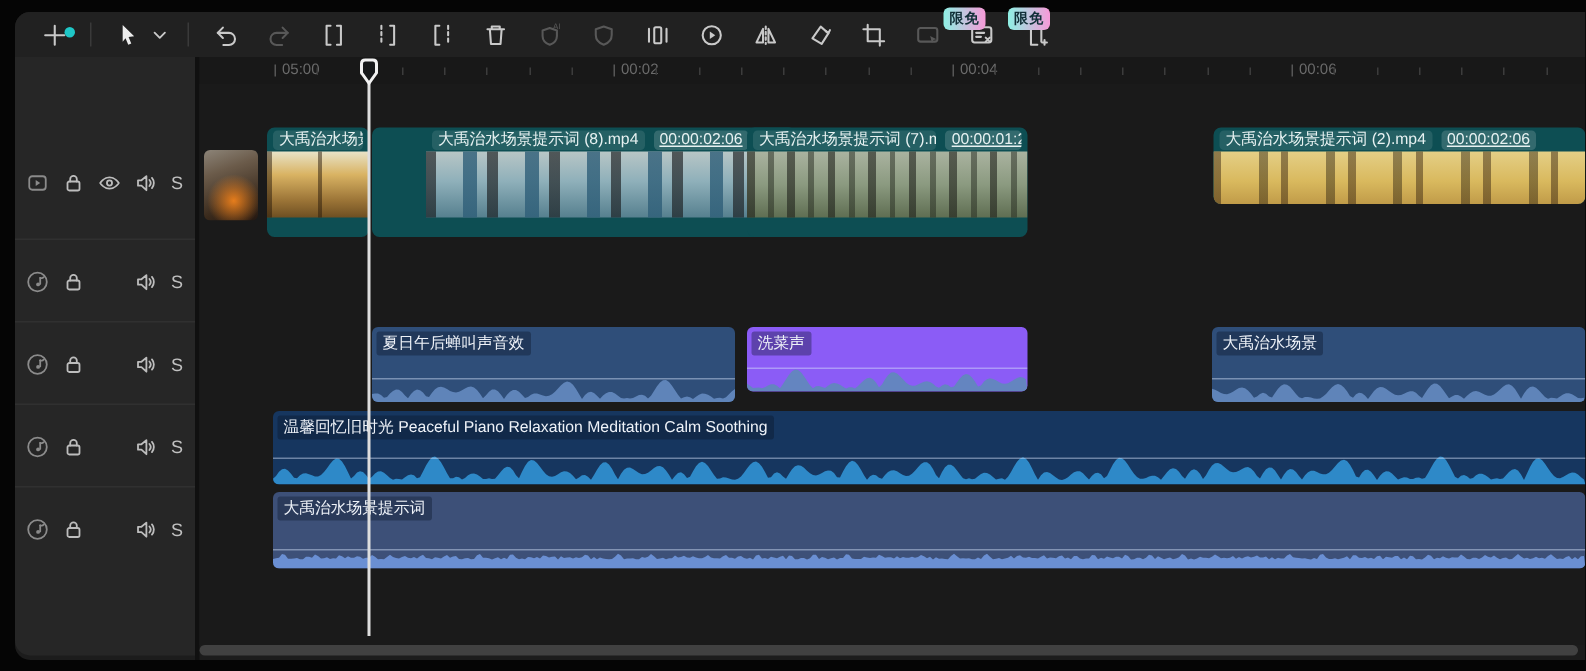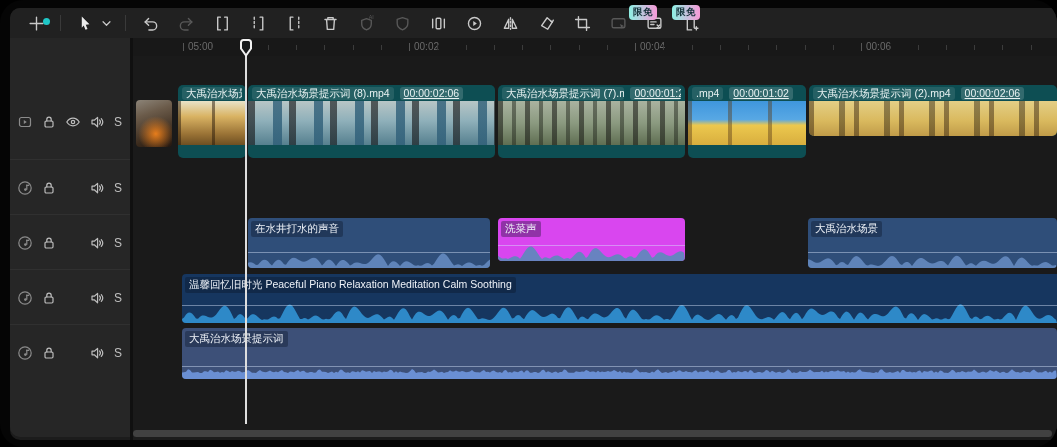--- a/index.html
+++ b/index.html
@@ -1,17 +1,17 @@
 <!DOCTYPE html>
 <html><head>
 <meta charset="utf-8">
 <style>
   html,body{margin:0;padding:0;background:#000;}
   .stage{position:relative;width:1057px;height:447px;background:#050505;overflow:hidden;
-         font-family:"Liberation Sans","DejaVu Sans",sans-serif;border-radius:23px;-webkit-font-smoothing:antialiased;}
+         font-family:"Liberation Sans","DejaVu Sans",sans-serif;-webkit-font-smoothing:antialiased;}
   .panel{position:absolute;left:10px;top:8px;right:0;bottom:7px;background:#1c1c1c;
          border-top-left-radius:10px;border-bottom-left-radius:10px;}
   
   .toolbar{position:absolute;left:10px;top:8px;right:0;height:30px;background:#212121;
            border-top-left-radius:10px;display:flex;align-items:center;padding-left:8px;}
   .tb-btn{width:24px;height:24px;margin:0 6px;display:flex;align-items:center;justify-content:center;
           color:#c9c9c9;position:relative;border-radius:4px;}
   .tb-btn.narrow{width:14px;margin-left:-4px;}
   .tb-btn.dim{color:#585858;}
   .tb-btn svg{stroke:currentColor;fill:none;stroke-width:1.3;stroke-linecap:round;stroke-linejoin:round;}
@@ -398,56 +398,49 @@
   </svg>
 
   <div class="scrollbar" style="left:133px;width:919px;top:430px;"></div>
 <div class="cover" style="left: 136px; top: 100px; width: 36px; height: 47px;"></div>
     <div class="vclip" style="left: 178px; top: 85px; width: 68px; height: 73px;">
       <div class="vlabel">
         <span class="chip">大禹治水场景</span>
       </div>
       <div class="vthumb th-well"></div>
     </div>
-    <div class="vclip" style="left: 248px; top: 85px; width: 247px; height: 73px;">
+    <div class="vclip" style="left: 248px; top: 85px; width: 247px; height: 73px; padding-left: 36px;">
       <div class="vlabel">
         <span class="chip">大禹治水场景提示词 (8).mp4</span>
         <span class="chip time">00:00:02:06</span>
       </div>
       <div class="vthumb th-pour"></div>
     </div>
     <div class="vclip" style="left: 498px; top: 85px; width: 187px; height: 73px;">
       <div class="vlabel">
         <span class="chip">大禹治水场景提示词 (7).mp4</span>
         <span class="chip time">00:00:01:2</span>
       </div>
       <div class="vthumb th-crowd"></div>
-    </div>
-    <div class="vclip" style="left: 688px; top: 85px; width: 118px; height: 73px;">
-      <div class="vlabel">
-        <span class="chip">.mp4</span>
-        <span class="chip time">00:00:01:02</span>
-      </div>
-      <div class="vthumb th-sky"></div>
     </div>
     <div class="vclip" style="left: 809px; top: 85px; width: 248px; height: 51px;">
       <div class="vlabel">
         <span class="chip">大禹治水场景提示词 (2).mp4</span>
         <span class="chip time">00:00:02:06</span>
       </div>
       <div class="vthumb th-field"></div>
     </div>
     <div class="aclip" style="left: 248px; top: 218px; width: 242px; height: 50px; background: rgb(47, 78, 121);">
       <svg width="242" height="50">
         <path d="M0 50 L0 44.7 L2 44.3 L4 44.4 L6 45.4 L8 47.1 L10 46.7 L12 44.4 L14 42.6 L16 41.7 L18 41.9 L20 43.3 L22 45.7 L24 47.5 L26 44.7 L28 42.7 L30 41.7 L32 42.1 L34 43.7 L36 46.2 L38 46.7 L40 43.8 L42 41.5 L44 40.1 L46 39.8 L48 40.3 L50 41.4 L52 42.6 L54 43.4 L56 43.7 L58 43.2 L60 42.2 L62 41.0 L64 40.0 L66 39.7 L68 40.3 L70 42.0 L72 44.5 L74 47.5 L76 45.5 L78 43.1 L80 41.7 L82 41.7 L84 42.9 L86 45.2 L88 48.0 L90 45.2 L92 43.1 L94 42.0 L96 42.0 L98 43.2 L100 45.1 L102 47.4 L104 46.6 L106 45.1 L108 44.4 L110 44.4 L112 45.0 L114 45.7 L116 46.1 L118 45.9 L120 44.9 L122 43.2 L124 41.0 L126 38.8 L128 37.1 L130 36.3 L132 36.8 L134 38.5 L136 41.3 L138 44.6 L140 48.0 L142 45.3 L144 43.6 L146 43.2 L148 44.0 L150 45.8 L152 47.9 L154 45.7 L156 44.1 L158 43.3 L160 43.4 L162 44.4 L164 45.8 L166 47.3 L168 47.7 L170 47.3 L172 47.7 L174 47.4 L176 46.3 L178 45.3 L180 45.1 L182 45.8 L184 47.6 L186 45.8 L188 42.6 L190 39.5 L192 37.0 L194 35.5 L196 35.4 L198 36.7 L200 39.1 L202 42.1 L204 45.1 L206 47.6 L208 46.8 L210 46.3 L212 46.8 L214 48.0 L216 46.5 L218 45.2 L220 44.4 L222 44.5 L224 45.2 L226 46.4 L228 47.8 L230 47.3 L232 47.1 L234 47.7 L236 46.9 L238 44.9 L240 42.9 L242 41.4 L242 50 Z" fill="#6287bd" opacity="0.95"></path>
       </svg>
       <div class="volline" style="bottom: 15px;"></div>
-      <div class="alabel">在水井打水的声音</div>
-    </div>
-    <div class="aclip" style="left: 498px; top: 218px; width: 187px; height: 43px; background: #d946ef;">
+      <div class="alabel">夏日午后蝉叫声音效</div>
+    </div>
+    <div class="aclip" style="left: 498px; top: 218px; width: 187px; height: 43px; background: #8b5cf6;">
       <svg width="187" height="50">
         <path d="M0 50 L0 44.7 L2 46.2 L4 47.6 L6 47.5 L8 47.3 L10 47.9 L12 47.1 L14 46.0 L16 45.2 L18 45.2 L20 46.1 L22 47.8 L24 45.0 L26 41.8 L28 38.8 L30 36.5 L32 35.4 L34 35.6 L36 37.2 L38 39.8 L40 42.8 L42 45.8 L44 47.9 L46 46.5 L48 46.3 L50 47.0 L52 47.6 L54 46.1 L56 44.9 L58 44.4 L60 44.6 L62 45.5 L64 46.8 L66 48.0 L68 47.2 L70 47.1 L72 48.0 L74 46.4 L76 44.4 L78 42.5 L80 41.1 L82 40.8 L84 41.8 L86 44.0 L88 47.1 L90 45.3 L92 41.8 L94 39.1 L96 37.4 L98 37.1 L100 38.0 L102 39.8 L104 41.9 L106 44.0 L108 45.5 L110 46.2 L112 46.1 L114 45.3 L116 44.3 L118 43.5 L120 43.2 L122 43.7 L124 44.9 L126 46.7 L128 47.5 L130 46.0 L132 45.2 L134 45.6 L136 47.1 L138 46.6 L140 43.8 L142 41.1 L144 39.2 L146 38.3 L148 38.8 L150 40.6 L152 43.4 L154 46.7 L156 46.0 L158 43.4 L160 41.8 L162 41.2 L164 41.6 L166 42.5 L168 43.7 L170 44.6 L172 44.9 L174 44.5 L176 43.4 L178 42.1 L180 41.0 L182 40.3 L184 40.6 L186 41.8 L187 50 Z" fill="#6287bd" opacity="0.95"></path>
       </svg>
       <div class="volline" style="bottom: 15px;"></div>
       <div class="alabel">洗菜声</div>
     </div>
     <div class="aclip" style="left: 808px; top: 218px; width: 249px; height: 50px; background: rgb(47, 78, 121);">
       <svg width="249" height="50">
         <path d="M0 50 L0 41.2 L2 41.8 L4 42.8 L6 44.0 L8 44.7 L10 44.8 L12 44.2 L14 43.1 L16 41.8 L18 40.7 L20 40.3 L22 40.8 L24 42.3 L26 44.5 L28 47.2 L30 46.4 L32 44.6 L34 43.9 L36 44.5 L38 46.3 L40 47.0 L42 44.0 L44 41.1 L46 39.1 L48 38.1 L50 38.5 L52 39.9 L54 42.2 L56 44.7 L58 46.9 L60 47.5 L62 46.6 L64 46.6 L66 47.0 L68 47.6 L70 47.9 L72 47.6 L74 46.4 L76 44.6 L78 42.4 L80 40.2 L82 38.6 L84 38.0 L86 38.6 L88 40.3 L90 42.9 L92 46.0 L94 47.1 L96 44.9 L98 43.9 L100 44.1 L102 45.6 L104 48.0 L106 45.3 L108 42.7 L110 40.9 L112 40.0 L114 40.1 L116 41.1 L118 42.6 L120 44.0 L122 45.1 L124 45.5 L126 45.3 L128 44.5 L130 43.5 L132 42.9 L134 42.9 L136 43.8 L138 45.8 L140 47.4 L142 44.2 L144 41.2 L146 38.9 L148 37.7 L150 37.9 L152 39.3 L154 41.8 L156 44.7 L158 47.5 L160 46.4 L162 45.3 L164 45.3 L166 46.4 L168 47.8 L170 45.8 L172 44.1 L174 43.0 L176 42.7 L178 43.1 L180 44.1 L182 45.1 L184 45.8 L186 45.8 L188 45.0 L190 43.5 L192 41.6 L194 39.8 L196 38.5 L198 38.2 L200 39.1 L202 41.3 L204 44.5 L206 47.9 L208 44.4 L210 41.6 L212 40.0 L214 39.6 L216 40.5 L218 42.3 L220 44.5 L222 46.6 L224 47.8 L226 47.2 L228 47.4 L230 47.6 L232 46.3 L234 45.0 L236 44.2 L238 44.1 L240 44.8 L242 46.0 L244 47.4 L246 47.5 L248 47.1 L249 50 Z" fill="#6287bd" opacity="0.95"></path>
       </svg>

